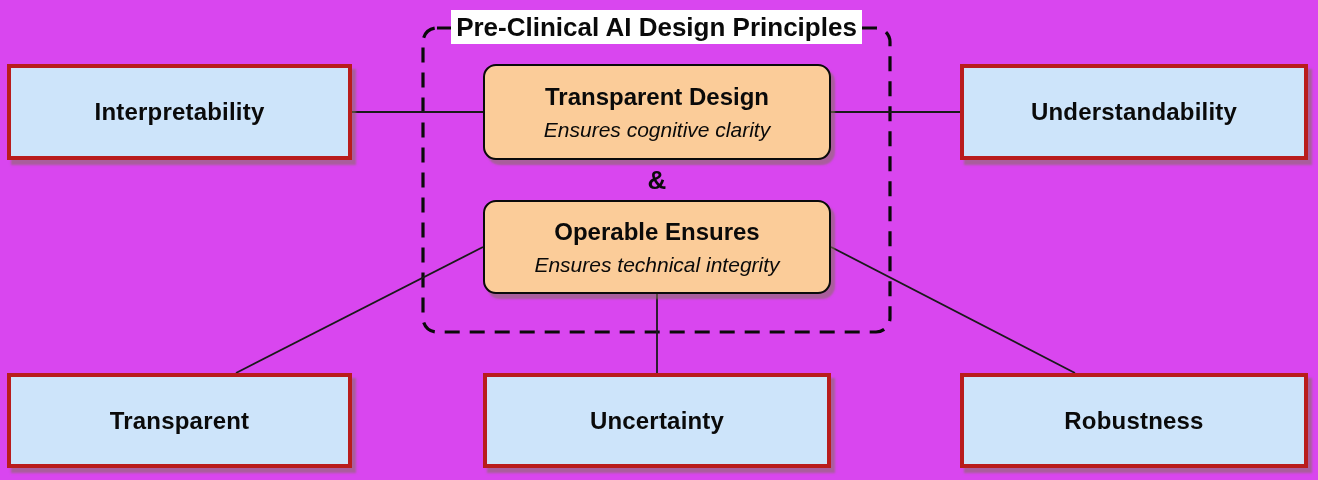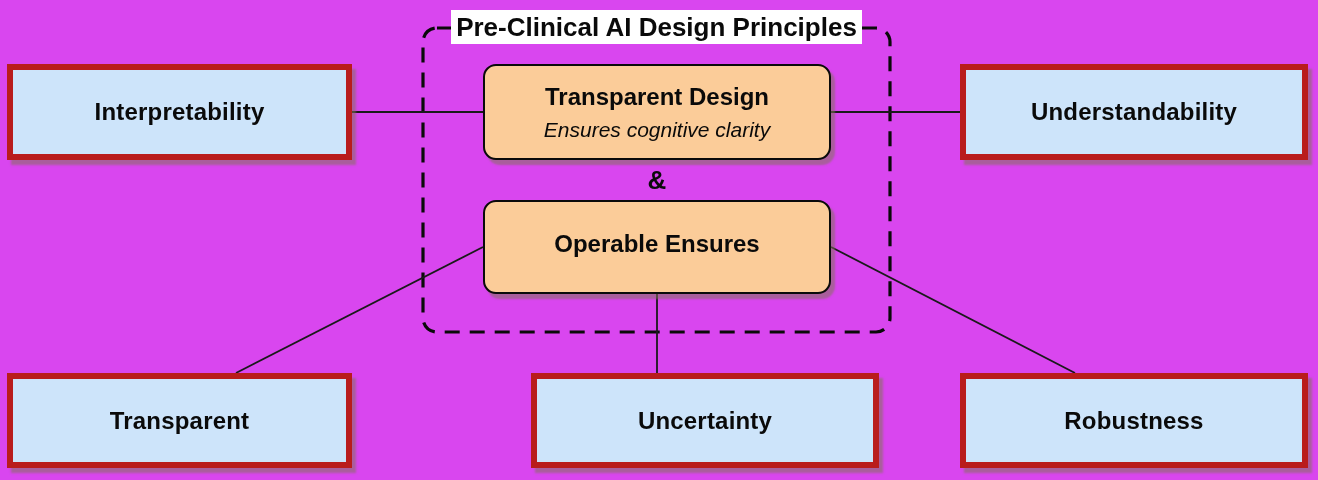--- a/index.html
+++ b/index.html
@@ -28,21 +28,21 @@
     display: flex;
     flex-direction: column;
     align-items: center;
     justify-content: center;
     box-sizing: border-box;
     z-index: 1;
     text-align: center;
   }
   .box.blue {
     background: #cde4fa;
-    border: 6px solid #b91c1c;
+    border: 4px solid #b91c1c;
     box-shadow: 4px 5px 2px rgba(130, 114, 88, 0.55);
   }
   .box.orange {
     background: #fbcc99;
     border: 2.5px solid #0a0a0a;
     border-radius: 13px;
     box-shadow: 4px 5px 2px rgba(130, 114, 88, 0.55);
   }
   .box-label {
     font-size: 24px;
@@ -128,27 +128,28 @@
   </div>
 
   <div class="box blue" style="left:960px; top:64px; width:348px; height:96px;">
     <span class="box-label">Understandability</span>
   </div>
 
   <div class="amp">&amp;</div>
 
   <div class="box orange" style="left:483px; top:200px; width:348px; height:94px;">
     <div class="p-title">Operable Ensures</div>
+    <div class="p-sub">Ensures technical integrity</div>
   </div>
 
   <div class="box blue" style="left:7px; top:373px; width:345px; height:95px;">
     <span class="box-label">Transparent</span>
   </div>
 
-  <div class="box blue" style="left:483px; top:373px; width:348px; height:95px;margin-left:48px;">
+  <div class="box blue" style="left:483px; top:373px; width:348px; height:95px;">
     <span class="box-label">Uncertainty</span>
   </div>
 
   <div class="box blue" style="left:960px; top:373px; width:348px; height:95px;">
     <span class="box-label">Robustness</span>
   </div>
 
 </div>
 
 </body></html>

